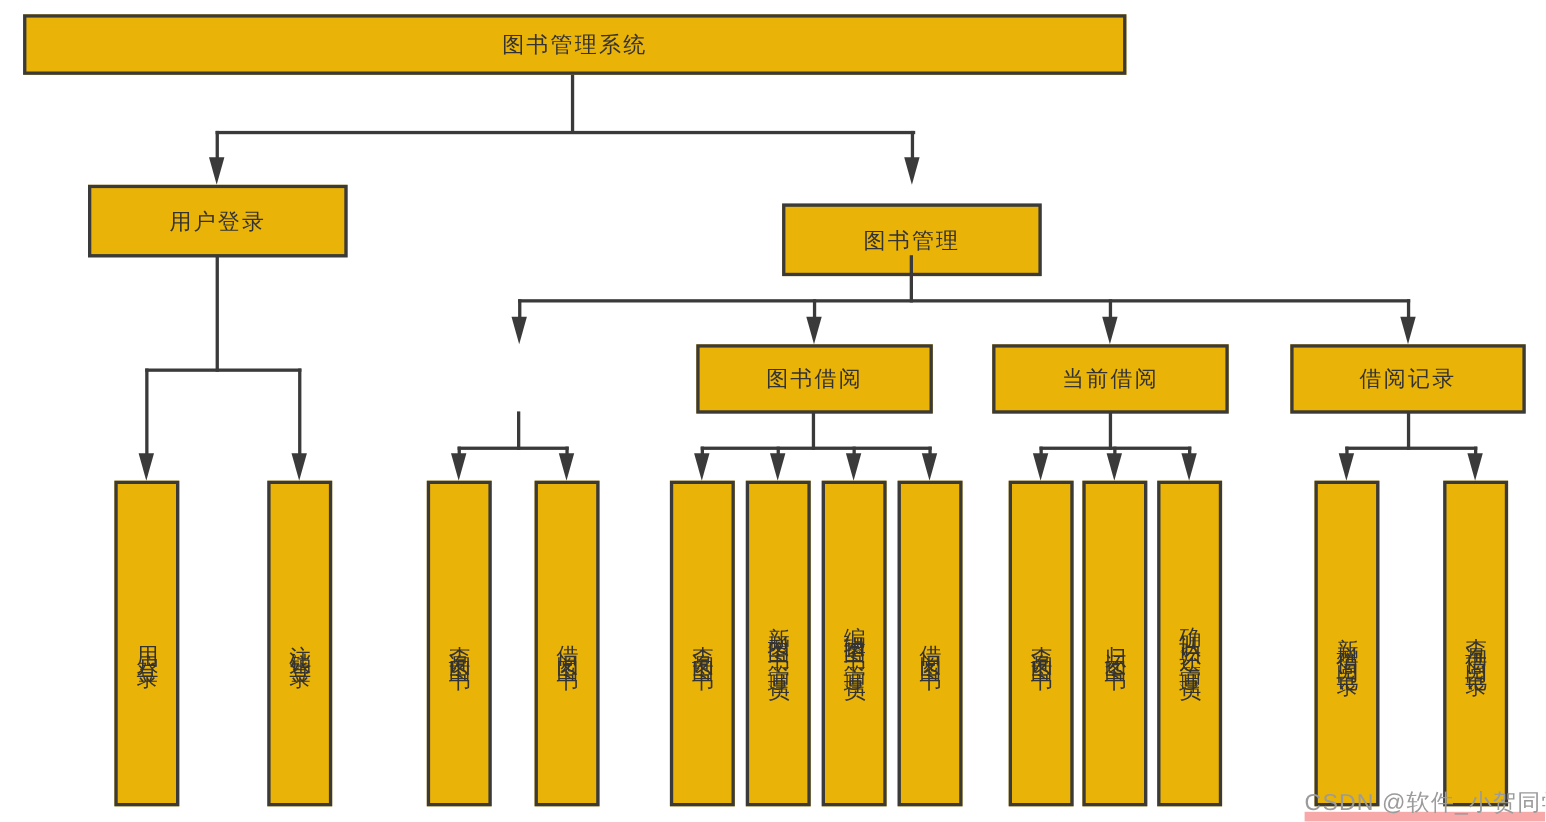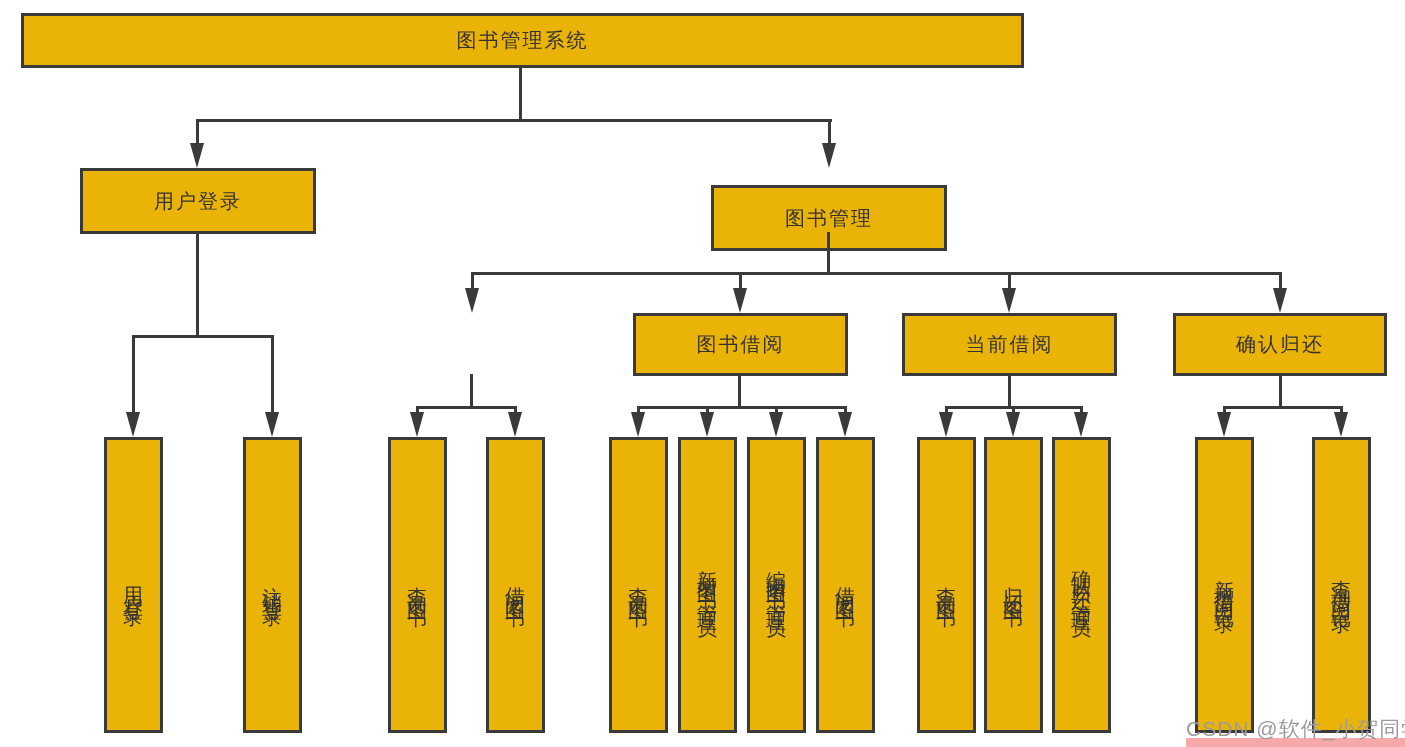--- a/index.html
+++ b/index.html
@@ -61,21 +61,21 @@
   <div class="vline" style="left:1279px;top:272px;height:19px;"></div>
   <div class="arrow" style="left:1273px;top:288px;"></div>
 
   <div class="box" style="left:633px;top:313px;width:215px;height:63px;">
     <span class="label">图书借阅</span>
   </div>
   <div class="box" style="left:902px;top:313px;width:215px;height:63px;">
     <span class="label">当前借阅</span>
   </div>
   <div class="box" style="left:1173px;top:313px;width:214px;height:63px;">
-    <span class="label">确认归还</span>
+    <span class="label">借阅记录</span>
   </div>
 
   <div class="vline" style="left:470px;top:374px;height:35px;"></div>
   <div class="hline" style="left:416px;top:406px;width:101px;"></div>
   <div class="vline" style="left:416px;top:406px;height:9px;"></div>
   <div class="arrow" style="left:410px;top:412px;"></div>
   <div class="vline" style="left:514px;top:406px;height:9px;"></div>
   <div class="arrow" style="left:508px;top:412px;"></div>
 
   <div class="vline" style="left:738px;top:374px;height:35px;"></div>

